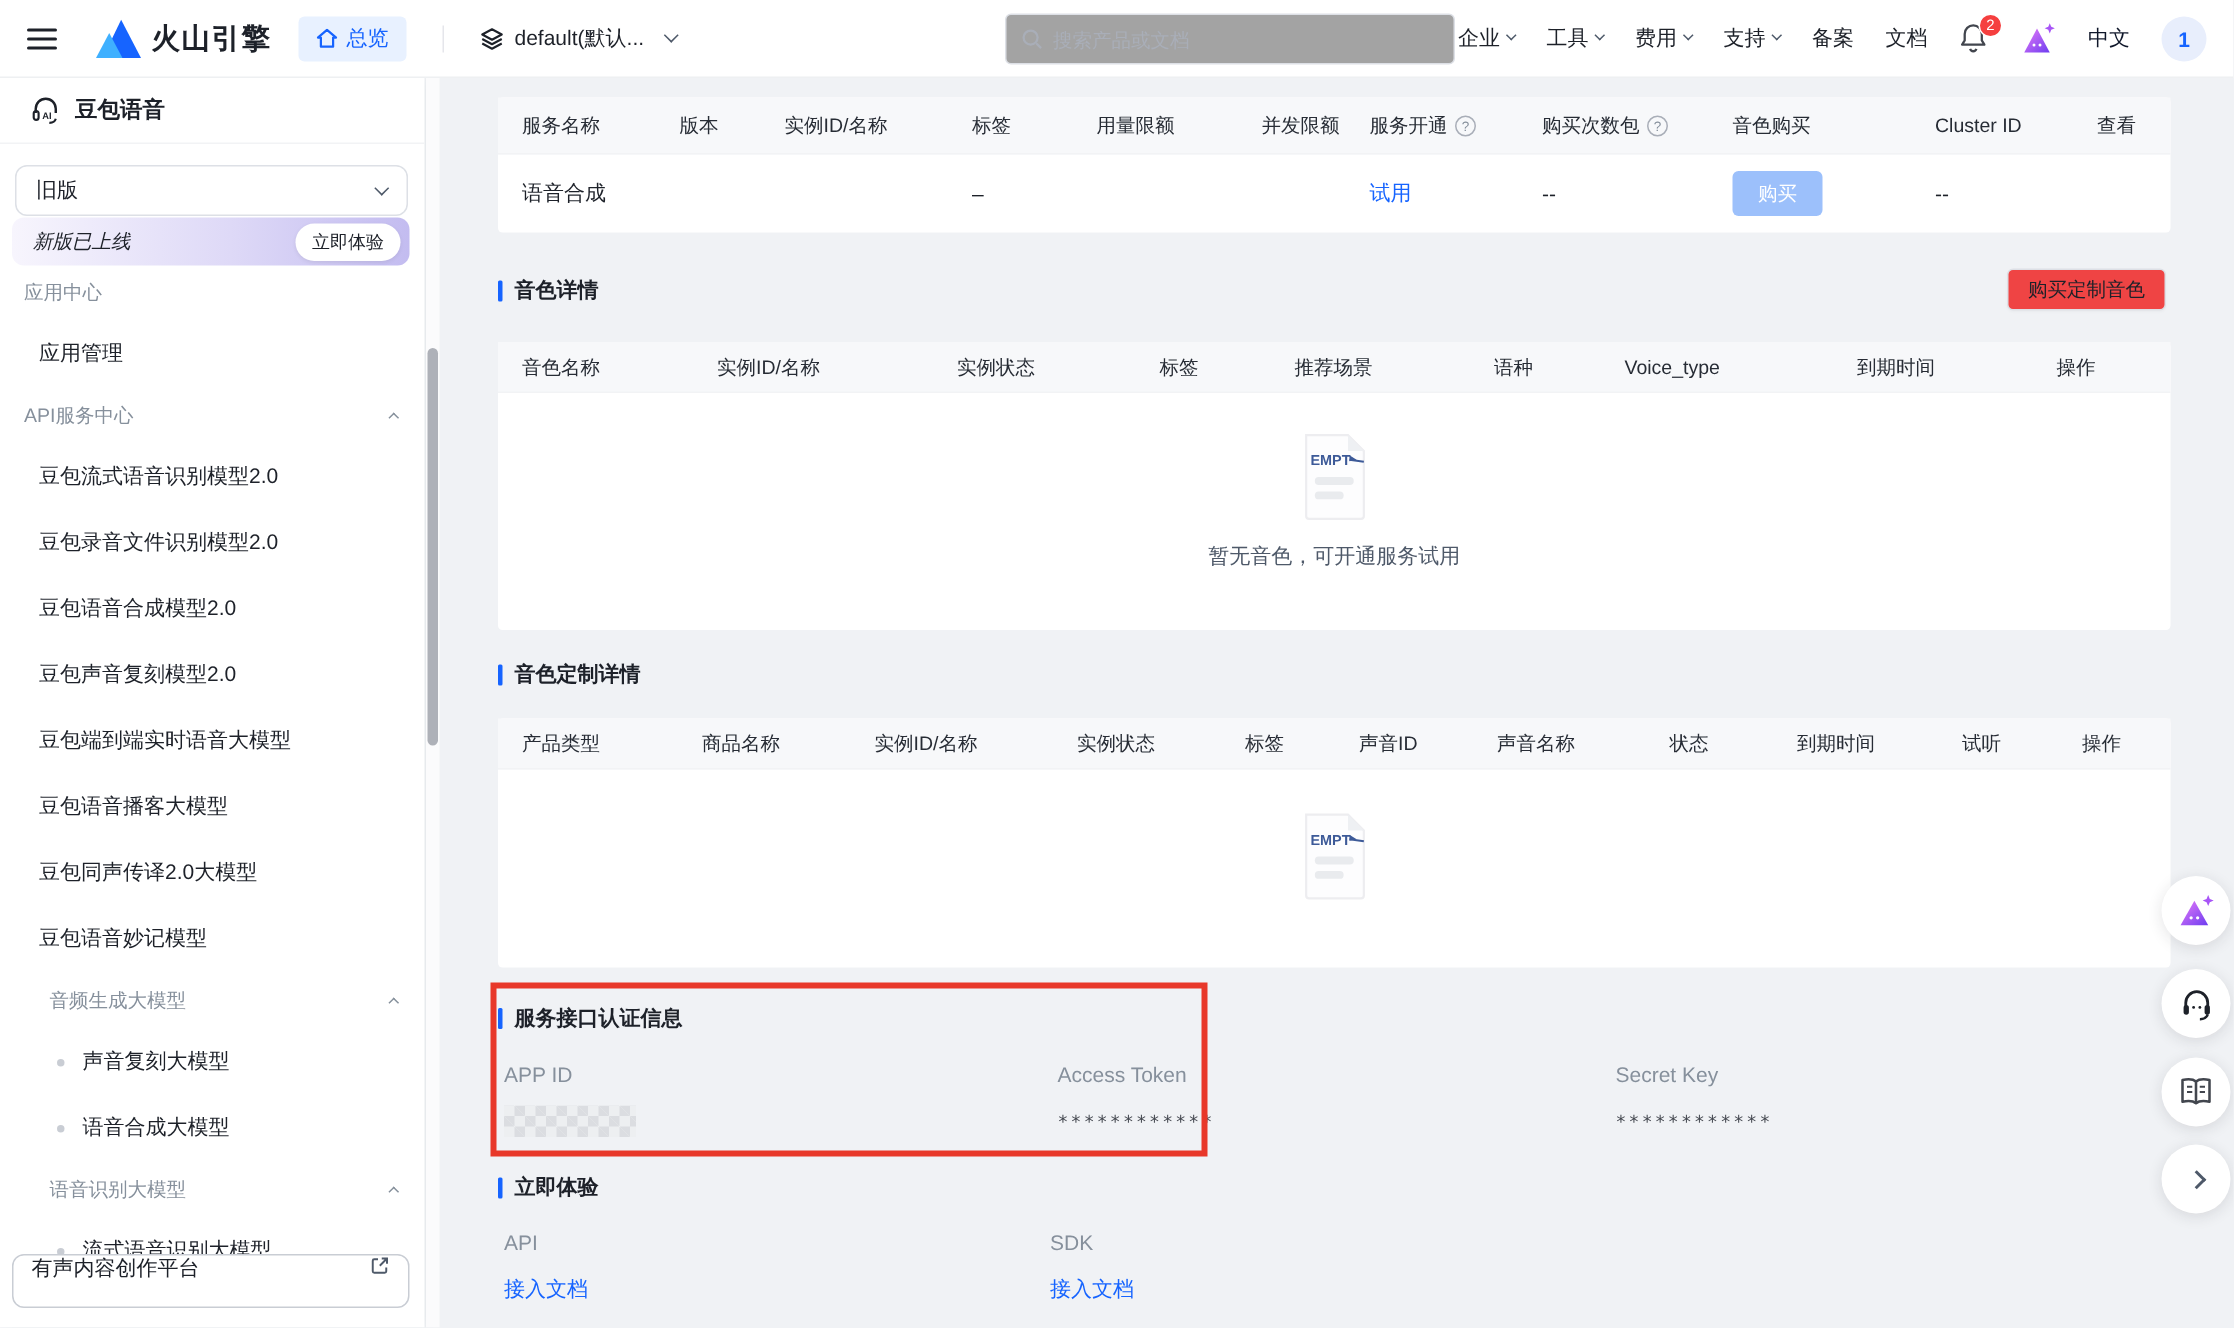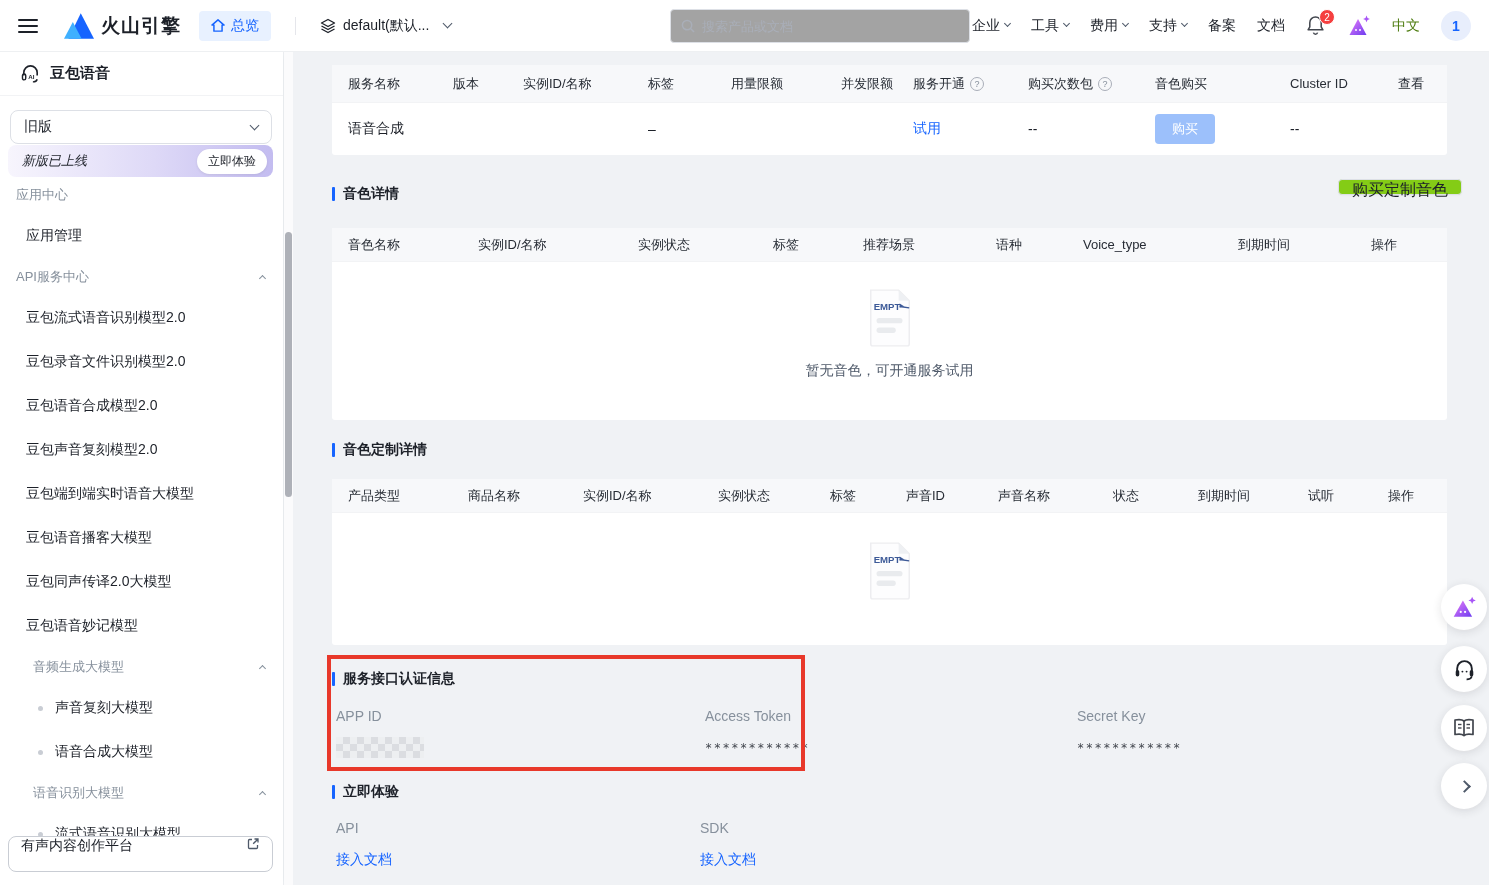--- a/index.html
+++ b/index.html
@@ -22,21 +22,21 @@
   .nav-divider { width:1px; height:18px; background:#e5e6eb; margin:0 24px; }
   .project-switch { display:flex; align-items:center; gap:7px; font-size:14px; cursor:pointer; }
   .project-switch .cv { margin-left:8px; }
   .search-box { position:absolute; left:670px; top:9px; width:300px; height:34px; border:1px solid #dde0e6; border-radius:4px; background:#a3a3a3; display:flex; align-items:center; padding:0 10px; gap:7px; }
   .search-box input { border:none; outline:none; flex:1; font-size:13px; font-family:inherit; color:#1d2129; background:transparent; }
   .search-box input::placeholder { color:#a9aeb8; }
   .nav-right { margin-left:auto; display:flex; align-items:center; gap:21px; font-size:14px; }
   .nav-menu { display:flex; align-items:center; gap:5px; cursor:pointer; }
   .bell-wrap { position:relative; cursor:pointer; width:20px; height:22px; }
   .bell-badge { position:absolute; top:-6px; right:-9px; min-width:16px; height:16px; background:#f53f3f; color:#fff; border-radius:8px; font-size:10px; line-height:16px; text-align:center; padding:0 3px; border:1px solid #fff; }
-  .lang { color:#4d7c0f; cursor:pointer; }
+  .lang { color:#0f172a; cursor:pointer; }
   .avatar { width:30px; height:30px; border-radius:50%; background:#e8eefc; color:#1664ff; font-weight:bold; font-size:14px; display:flex; align-items:center; justify-content:center; cursor:pointer; }
 
   
   .sidebar { position:absolute; left:0; top:52px; width:283px; bottom:0; background:#fff; box-shadow:3px 0 8px rgba(29,33,41,.05); z-index:10; }
   .side-header { height:44px; display:flex; align-items:center; gap:9px; padding:0 20px; border-bottom:1px solid #f2f3f5; }
   .side-title { font-size:15px; font-weight:bold; }
   .version-select { position:absolute; left:10px; top:58px; width:262px; height:34px; border:1px solid #dde0e6; border-radius:8px; background:#fff; display:flex; align-items:center; justify-content:space-between; padding:0 13px; font-size:14px; cursor:pointer; }
   .new-banner { position:absolute; left:8px; top:93px; width:265px; height:32px; border-radius:8px; background:linear-gradient(90deg,#f7f5fd 0%,#ded9f7 55%,#c3bcf0 100%); display:flex; align-items:center; justify-content:space-between; padding:0 6px 0 14px; }
   .new-banner-text { font-size:13px; font-style:italic; color:#1d2129; }
   .try-btn { background:#fff; border:none; border-radius:13px; padding:4px 11px; font-size:12px; color:#1d2129; cursor:pointer; box-shadow:0 1px 3px rgba(0,0,0,.08); font-family:inherit; }
@@ -71,21 +71,21 @@
   
   .cols3 > :nth-child(1){width:120px} .cols3 > :nth-child(2){width:115px} .cols3 > :nth-child(3){width:135px}
   .cols3 > :nth-child(4){width:112px} .cols3 > :nth-child(5){width:76px}  .cols3 > :nth-child(6){width:92px}
   .cols3 > :nth-child(7){width:115px} .cols3 > :nth-child(8){width:85px}  .cols3 > :nth-child(9){width:110px}
   .cols3 > :nth-child(10){width:80px} .cols3 > :nth-child(11){width:59px}
 
   .link { color:#1664ff; cursor:pointer; }
   .buy-btn { background:#9cc0fb; color:#fff; border:none; border-radius:4px; padding:6px 17px; font-size:13px; cursor:not-allowed; font-family:inherit; }
   .section-title { position:absolute; display:flex; align-items:center; gap:8px; font-size:14px; font-weight:bold; color:#1d2129; }
   .section-title .bar { width:3px; height:14px; background:#1664ff; border-radius:1px; }
-  .outline-btn { position:absolute; background:#84cc16; border:1px solid #dde0e6; border-radius:4px; height:16px; padding:0 13px; font-size:16px; color:#1d2129; cursor:pointer; font-family:inherit; box-shadow:0 1px 2px rgba(0,0,0,.03); }
+  .outline-btn { position:absolute; background:#ef4444; border:1px solid #dde0e6; border-radius:4px; height:28px; padding:0 13px; font-size:13px; color:#1d2129; cursor:pointer; font-family:inherit; box-shadow:0 1px 2px rgba(0,0,0,.03); }
   .empty-wrap { position:absolute; display:flex; flex-direction:column; align-items:center; gap:14px; }
   .empty-text { font-size:14px; color:#4e5969; }
   .field-label { position:absolute; font-size:14px; color:#86909c; }
   .stars { position:absolute; font-size:12px; letter-spacing:1.5px; color:#42464e; font-family:"DejaVu Sans Mono",monospace; }
   .mosaic { position:absolute; left:336px; top:737px; width:88px; height:21px;
     background-image:linear-gradient(45deg,#d8dade 25%,transparent 25%,transparent 75%,#d8dade 75%),
                      linear-gradient(45deg,#d8dade 25%,#edeff1 25%,#edeff1 75%,#d8dade 75%);
     background-size:14px 14px; background-position:0 0,7px 7px; opacity:.85; }
   .red-box { position:absolute; left:327px; top:655px; width:478px; height:116px; border:4px solid #e8382a; z-index:40; pointer-events:none; }
 

